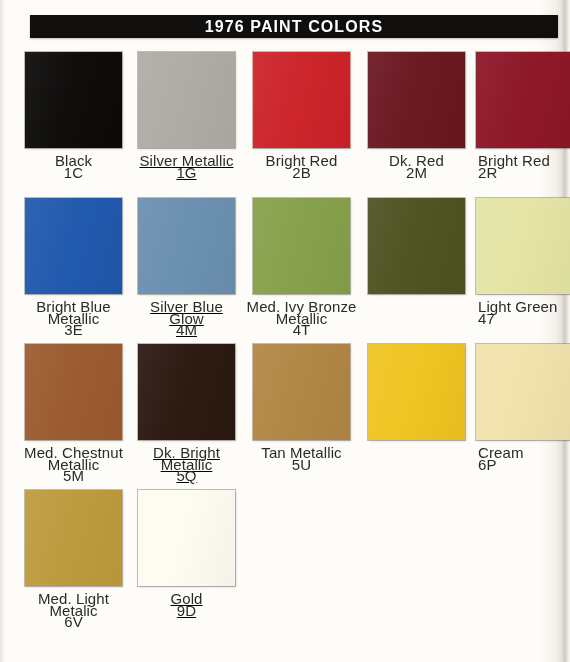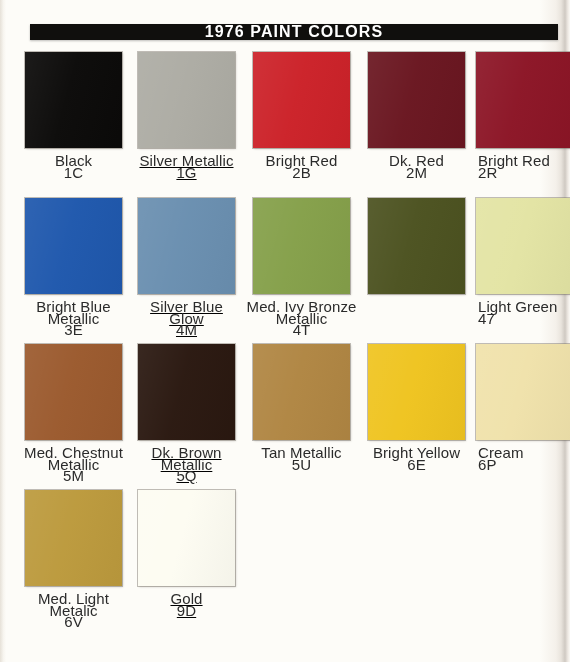--- a/index.html
+++ b/index.html
@@ -33,23 +33,23 @@
     left: 0;
     top: 0;
     width: 4px;
     height: 662px;
     background: linear-gradient(90deg, #e6e1d8, #faf8f3);
   }
 
   .title-bar {
     position: absolute;
     left: 30px;
-    top: 24px;
+    top: 15px;
     width: 528px;
-    height: 16px;
+    height: 23px;
     background: #100f0d;
     color: #ffffff;
     font-size: 16px;
     font-weight: bold;
     letter-spacing: 1.1px;
     display: flex;
     align-items: center;
     justify-content: center;
     box-shadow: 0 1px 2px rgba(0,0,0,0.25);
   }
@@ -202,38 +202,34 @@
         <div class="chip" style="background: rgb(155, 90, 46);"></div>
         <div class="caption">
           <div>Med. Chestnut</div>
           <div>Metallic</div>
           <div class="code">5M</div>
         </div>
       </div>
       <div class="swatch-cell c1">
         <div class="chip" style="background: rgb(42, 24, 16);"></div>
         <div class="caption">
-          <div>Dk. Brown</div>
+          <div>Dk. Bright</div>
           <div>Metallic</div>
           <div class="code">5Q</div>
         </div>
       </div>
       <div class="swatch-cell c2">
         <div class="chip" style="background: rgb(176, 134, 67);"></div>
         <div class="caption">
           <div>Tan Metallic</div>
           <div class="code">5U</div>
         </div>
       </div>
       <div class="swatch-cell c3">
         <div class="chip" style="background: rgb(239, 196, 32);"></div>
-        <div class="caption">
-          <div>Bright Yellow</div>
-          <div class="code">6E</div>
-        </div>
       </div>
       <div class="swatch-cell c4">
         <div class="chip" style="background: rgb(240, 226, 171);"></div>
         <div class="caption">
           <div>Cream</div>
           <div class="code">6P</div>
         </div>
       </div>
     </div>
     <div class="row">

